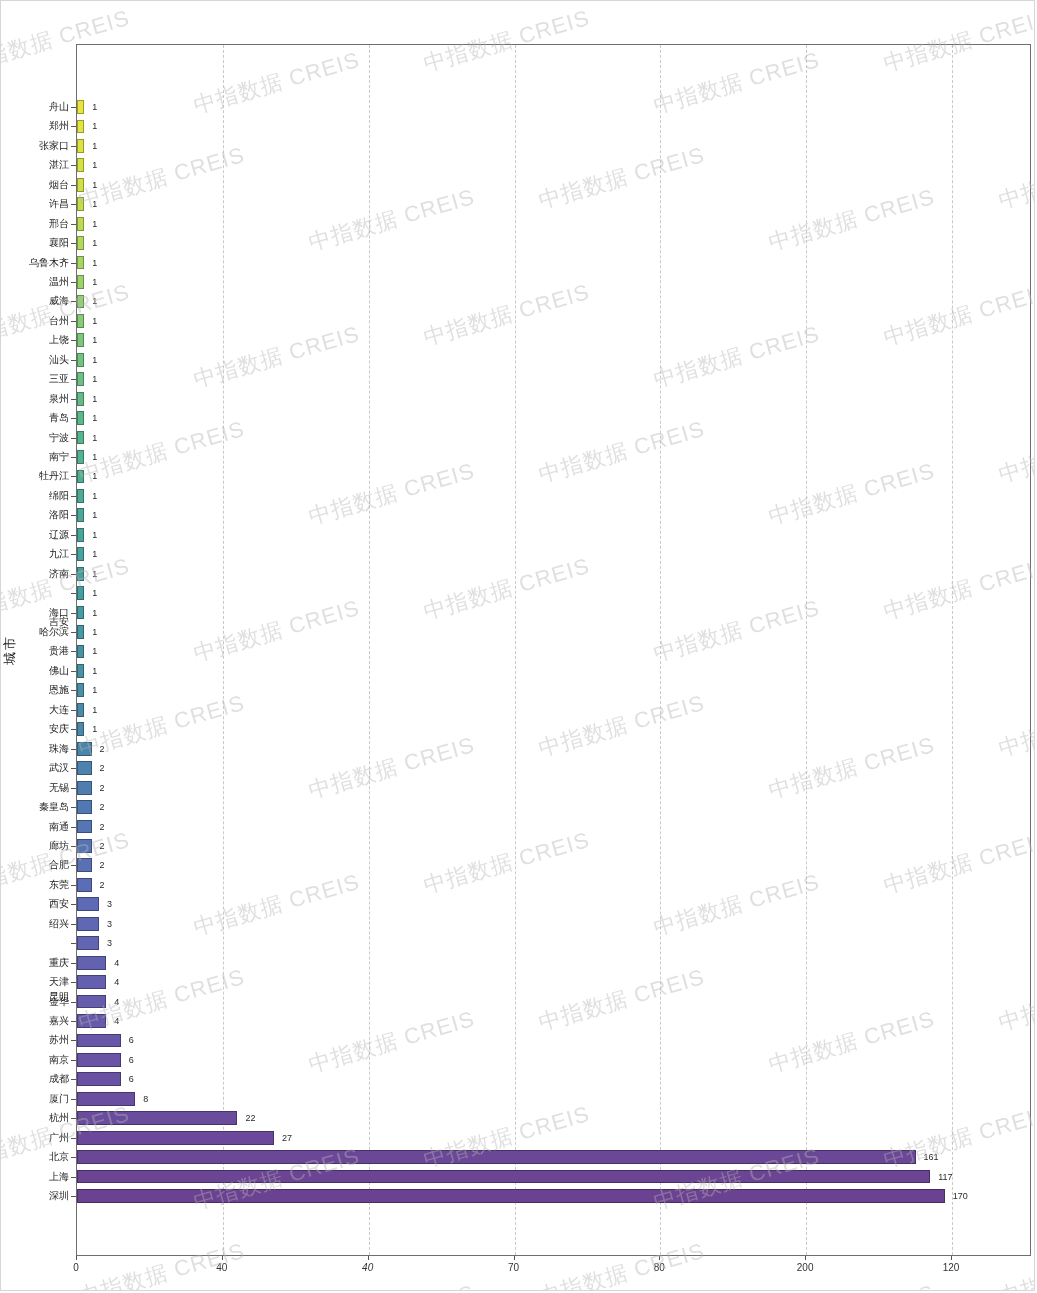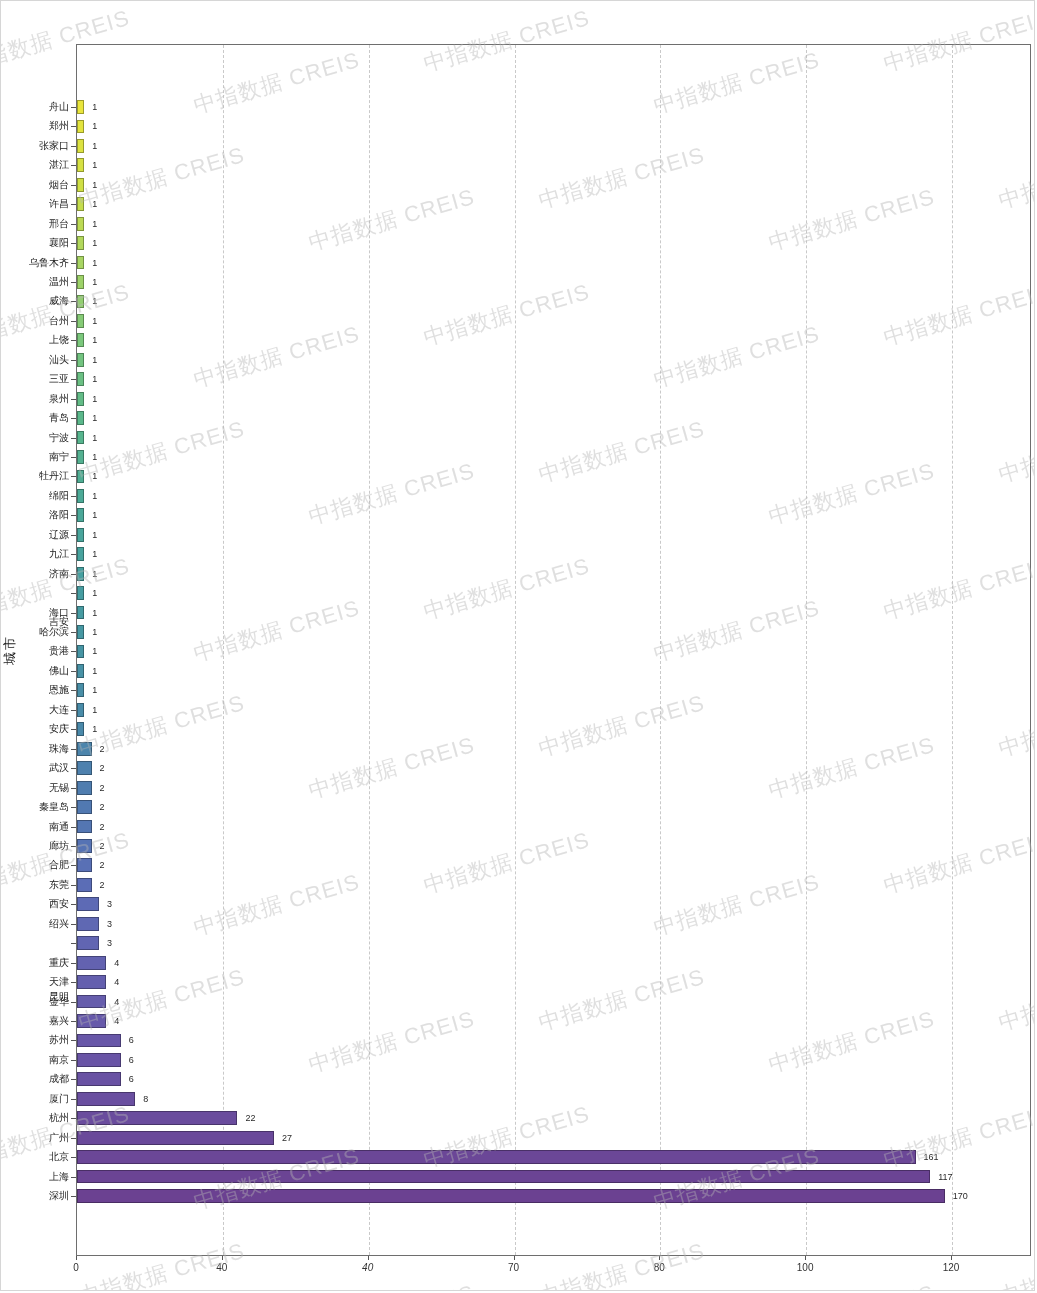--- a/index.html
+++ b/index.html
@@ -277,21 +277,21 @@
       <div class="x-tick-label" style="left: 57px;">0</div>
       <div class="x-tick" style="left: 220.834px;"></div>
       <div class="x-tick-label" style="left: 202.834px;">40</div>
       <div class="x-tick" style="left: 366.668px;"></div>
       <div class="x-tick-label" style="left: 348.668px; font-style: italic;">40</div>
       <div class="x-tick" style="left: 512.502px;"></div>
       <div class="x-tick-label" style="left: 494.502px;">70</div>
       <div class="x-tick" style="left: 658.336px;"></div>
       <div class="x-tick-label" style="left: 640.336px;">80</div>
       <div class="x-tick" style="left: 804.17px;"></div>
-      <div class="x-tick-label" style="left: 786.17px;">100</div>
+      <div class="x-tick-label" style="left: 786.17px;">200</div>
       <div class="x-tick" style="left: 950.004px;"></div>
       <div class="x-tick-label" style="left: 932.004px;">120</div>
     </div>
   <div class="wm-layer" id="wm-layer">
       <div class="wm" style="color: rgb(181, 181, 181); left: -40px; top: 25px;">中指数据 CREIS</div>
       <div class="wm" style="color: rgb(181, 181, 181); left: 190px; top: 67px;">中指数据 CREIS</div>
       <div class="wm" style="color: rgb(181, 181, 181); left: 420px; top: 25px;">中指数据 CREIS</div>
       <div class="wm" style="color: rgb(181, 181, 181); left: 650px; top: 67px;">中指数据 CREIS</div>
       <div class="wm" style="color: rgb(181, 181, 181); left: 880px; top: 25px;">中指数据 CREIS</div>
       <div class="wm" style="color: rgb(181, 181, 181); left: 75px; top: 162px;">中指数据 CREIS</div>

